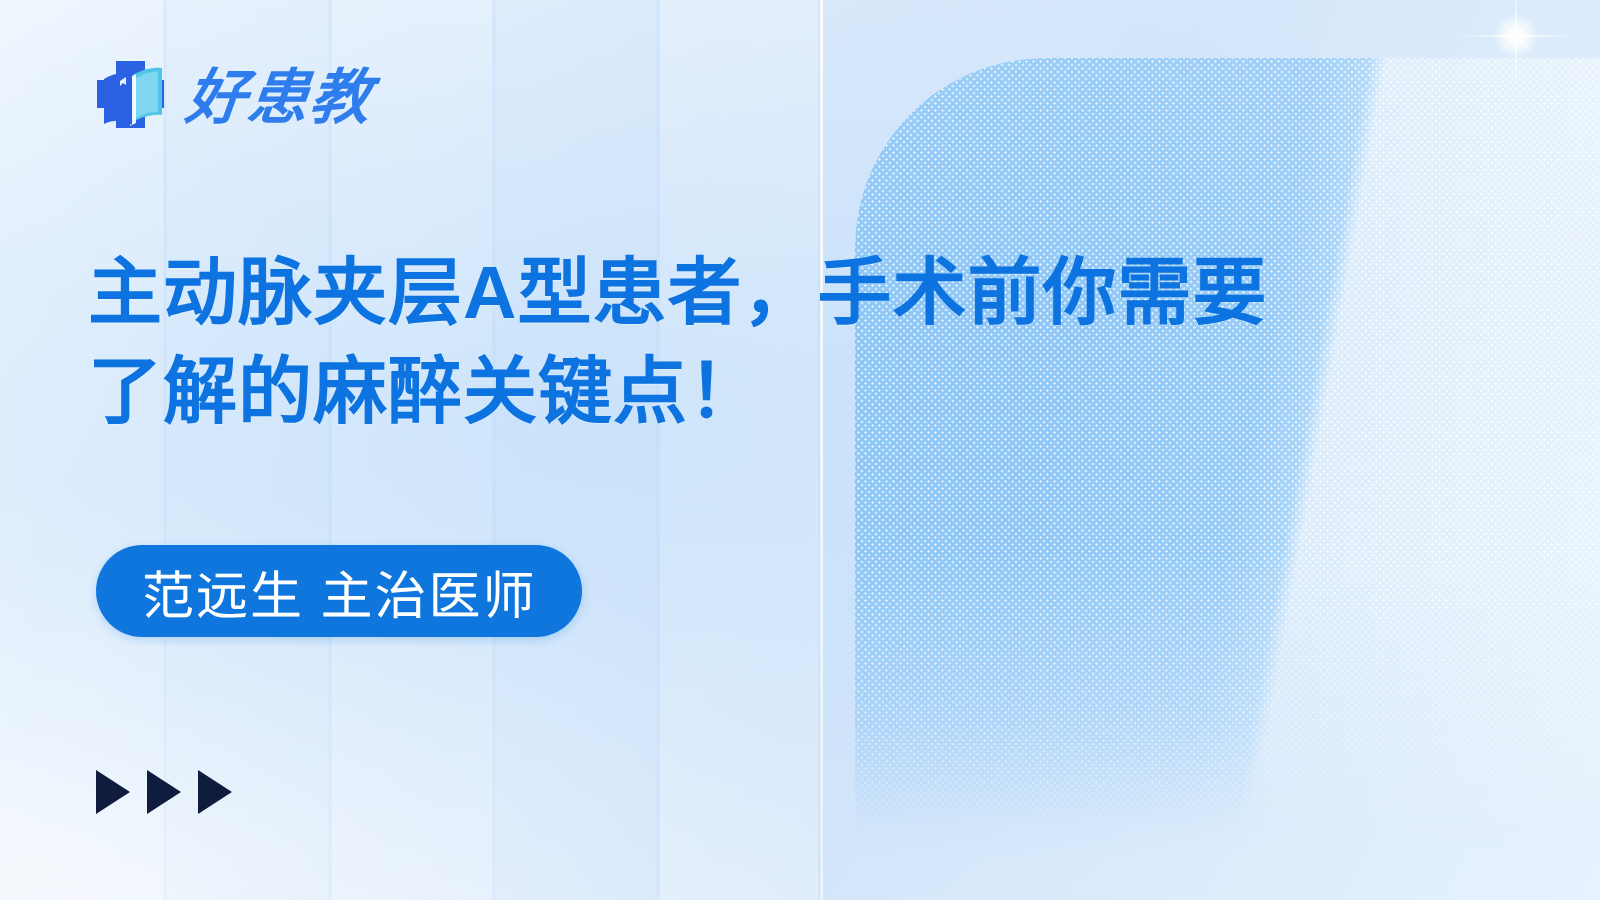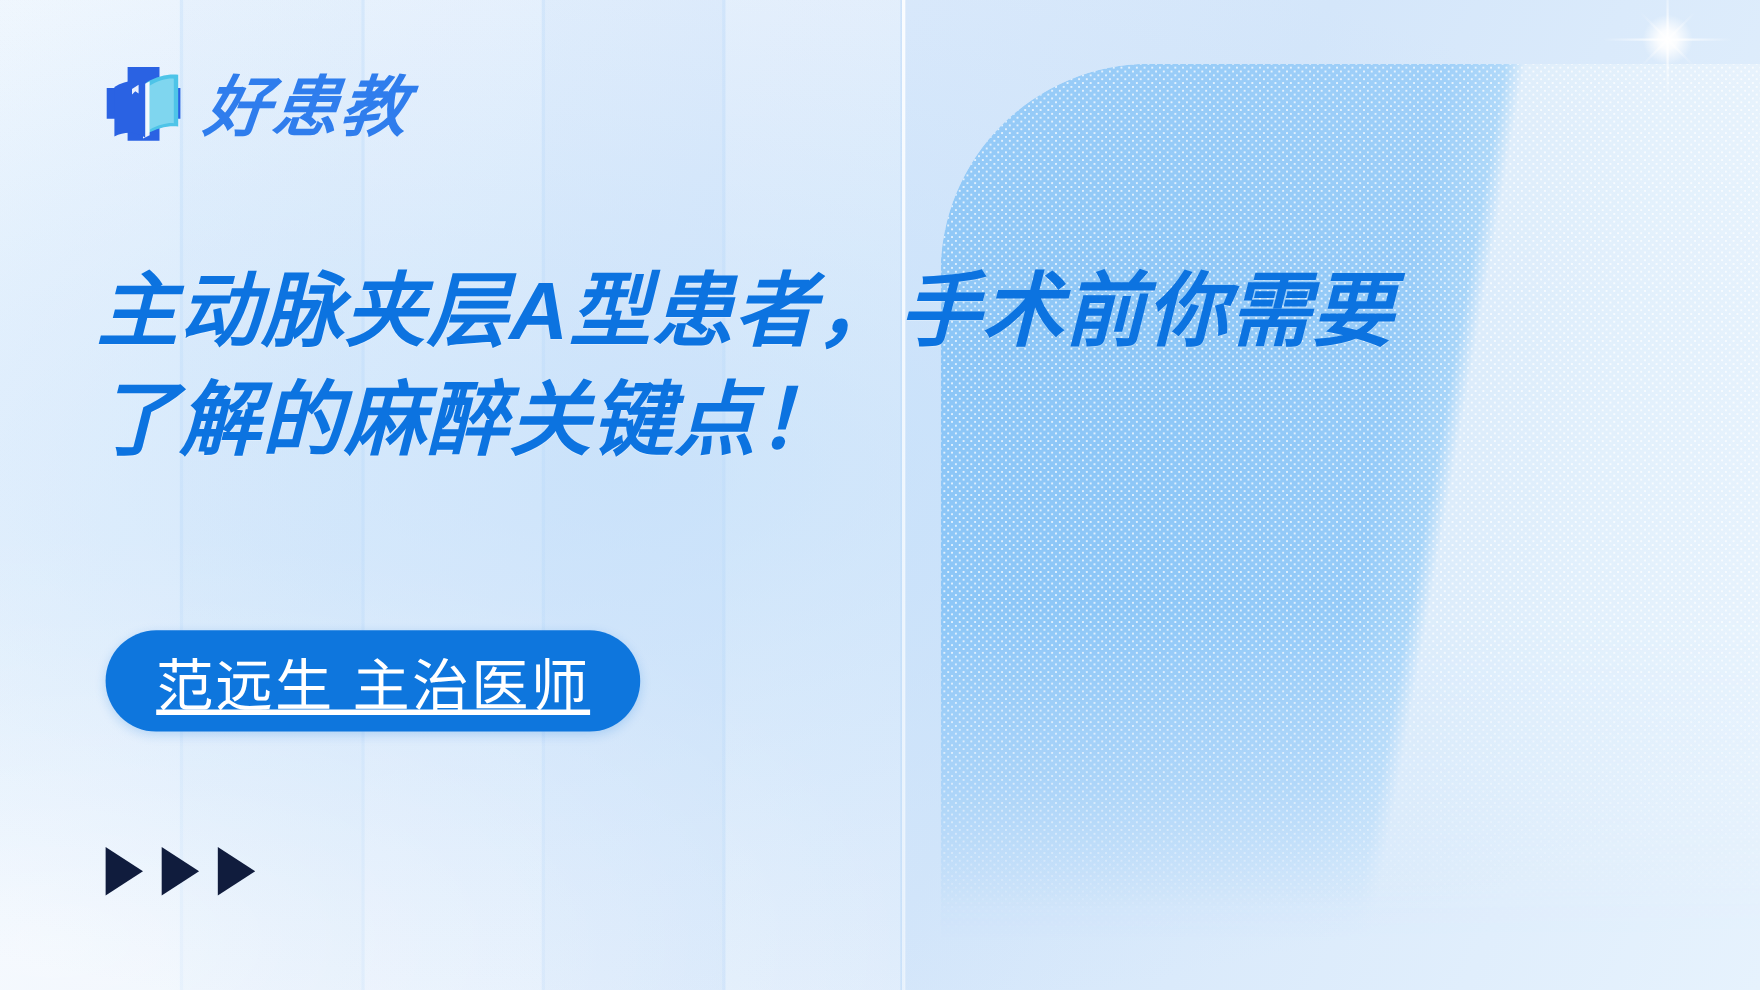--- a/index.html
+++ b/index.html
@@ -164,53 +164,51 @@
     line-height: 1;
     font-style: italic;
     white-space: nowrap;
     transform: skewX(-6deg);
   }
 
   
   .headline {
     position: absolute;
     left: 88px;
-    top: 233px;
+    top: 243px;
     width: 1180px;
     color: #0c73e0;
     font-size: 74px;
     font-weight: 900;
     line-height: 1.34;
     letter-spacing: 1px;
     text-shadow: 0 1px 0 rgba(255,255,255,0.28);
     white-space: pre-wrap;
-    font-style: italic;
   }
 
   
   .doctor-badge {
     position: absolute;
     left: 96px;
-    top: 573px;
+    top: 545px;
     height: 92px;
     min-width: 470px;
     padding: 0 46px;
     box-sizing: border-box;
     border-radius: 46px;
     background: #0e76dd;
     color: #ffffff;
     font-size: 52px;
     font-weight: 400;
     letter-spacing: 2px;
     display: inline-flex;
     align-items: center;
     justify-content: center;
     box-shadow: 0 3px 10px rgba(14,118,221,0.22);
     white-space: nowrap;
-    text-decoration: underline;
   }
 
   
   .hospital {
     position: absolute;
     left: 84px;
     top: 683px;
     font-size: 50px;
     font-weight: 400;
     color: #6f7379;

